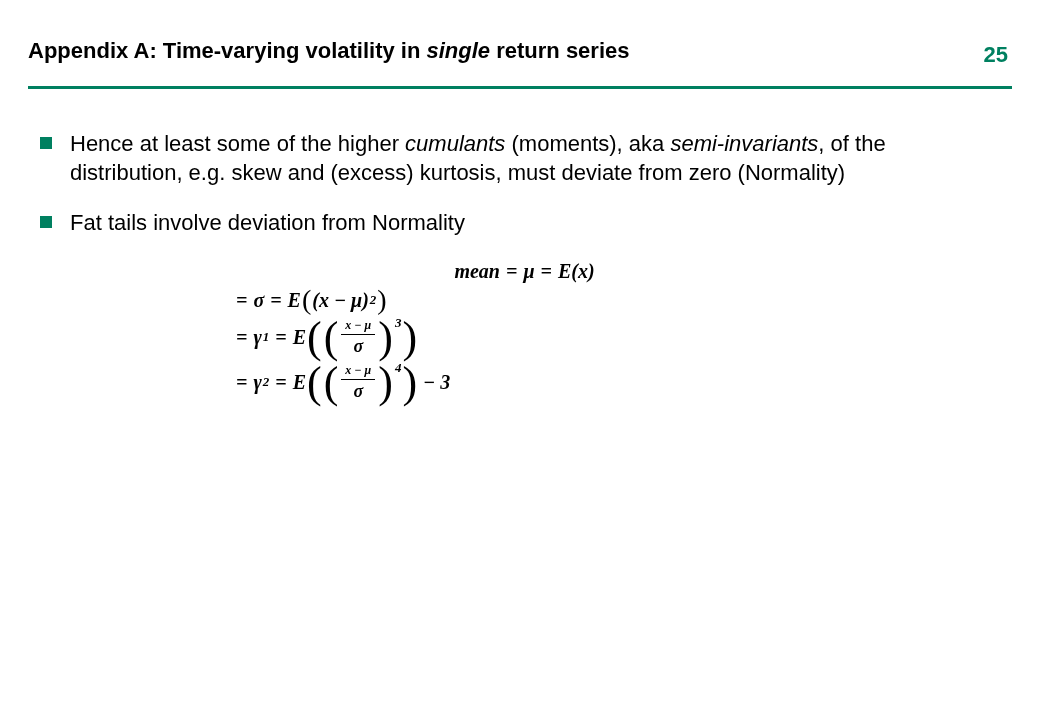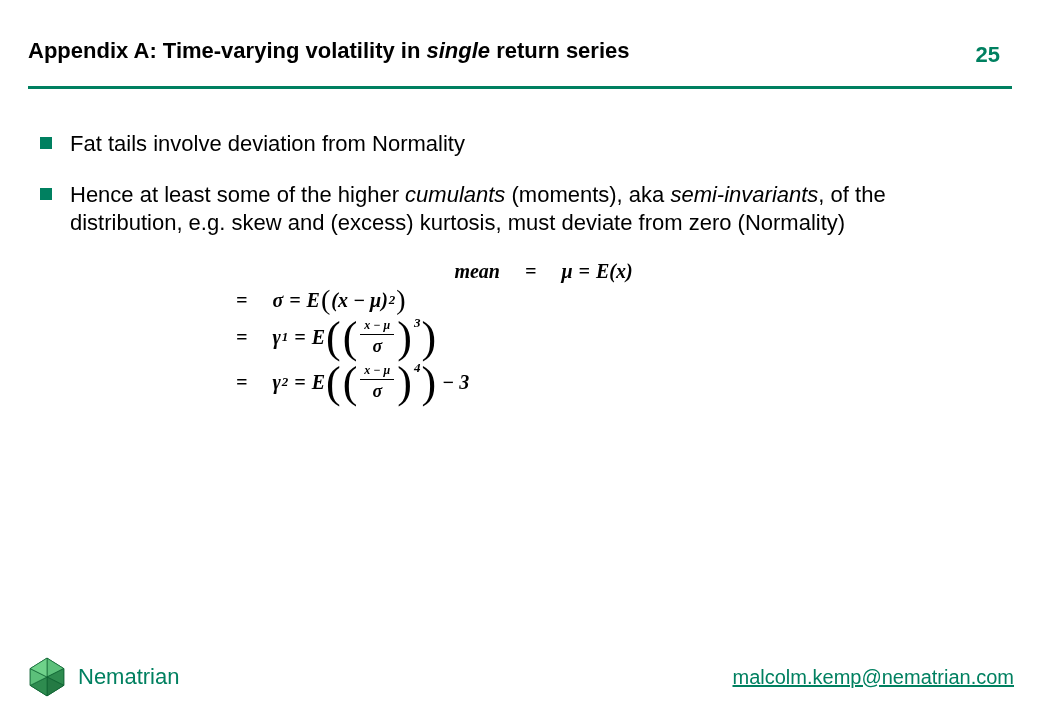--- a/index.html
+++ b/index.html
@@ -28,21 +28,21 @@
     font-size: 22px;
     font-weight: bold;
     color: #000000;
   }
   .title .italic {
     font-style: italic;
   }
   .page-number {
     position: absolute;
     top: 42px;
-    right: 40px;
+    right: 32px;
     font-size: 22px;
     font-weight: bold;
     color: #008060;
   }
   .title-underline {
     position: absolute;
     top: 86px;
     left: 28px;
     right: 28px;
     height: 0;
@@ -81,21 +81,20 @@
     width: 600px;
   }
   .formula-row {
     display: flex;
     align-items: center;
     margin: 6px 0;
     font-family: "Times New Roman", Times, serif;
     font-size: 20px;
     font-weight: bold;
     font-style: italic;
-    gap: 19px;
   }
   .formula-label {
     text-align: right;
     white-space: nowrap;
   }
   .formula-eq {
     padding: 0 6px;
   }
   .formula-expr {
     display: flex;
@@ -178,28 +177,28 @@
       <span>Appendix A: Time-varying volatility in </span><span class="italic">single</span><span> return series</span>
     </span>
   </div>
   <div class="page-number">25</div>
   <div class="title-underline"></div>
 
   <div class="body">
 
     <div class="bullet-row">
       <div class="bullet-square"></div>
-      <div class="bullet-text">Fat tails involve deviation from Normality</div>
+      <div class="bullet-text">
+        <span>Hence at least some of the higher </span><span class="ital">cumulants</span><span> (moments), aka </span><span class="ital">semi-invariants</span><span>, of the distribution, e.g. skew and (excess) kurtosis, must deviate from zero (Normality)</span>
+      </div>
     </div>
 
     <div class="bullet-row">
       <div class="bullet-square"></div>
-      <div class="bullet-text">
-        <span>Hence at least some of the higher </span><span class="ital">cumulants</span><span> (moments), aka </span><span class="ital">semi-invariants</span><span>, of the distribution, e.g. skew and (excess) kurtosis, must deviate from zero (Normality)</span>
-      </div>
+      <div class="bullet-text">Fat tails involve deviation from Normality</div>
     </div>
 
     <div class="formula-block">
 
       <div class="formula-row fr-mean">
         <span class="formula-label">mean</span>
         <span class="formula-eq">=</span>
         <span class="formula-expr">
           <span>μ</span>
           <span class="formula-eq">=</span>
@@ -255,29 +254,14 @@
           <span class="bigparen">)</span>
           &nbsp;<span>− 3</span>
         </span>
       </div>
 
     </div>
 
 
   </div>
 
-  <div class="footer">
-    <div class="footer-left">
-      <svg class="logo" viewBox="0 0 100 100">
-        <polygon points="50,5 90,30 90,70 50,95 10,70 10,30" fill="#3a9d5d" stroke="#0a5c2f" stroke-width="2"></polygon>
-        <polygon points="50,5 90,30 50,50" fill="#5cc07a" stroke="#0a5c2f" stroke-width="1.5"></polygon>
-        <polygon points="90,30 90,70 50,50" fill="#2e8b4f" stroke="#0a5c2f" stroke-width="1.5"></polygon>
-        <polygon points="90,70 50,95 50,50" fill="#247a44" stroke="#0a5c2f" stroke-width="1.5"></polygon>
-        <polygon points="50,95 10,70 50,50" fill="#2e8b4f" stroke="#0a5c2f" stroke-width="1.5"></polygon>
-        <polygon points="10,70 10,30 50,50" fill="#5cc07a" stroke="#0a5c2f" stroke-width="1.5"></polygon>
-        <polygon points="10,30 50,5 50,50" fill="#6fd28a" stroke="#0a5c2f" stroke-width="1.5"></polygon>
-      </svg>
-      <span class="brand">Nematrian</span>
-    </div>
-    <a class="email">malcolm.kemp@nematrian.com</a>
-  </div>
 
 </div>
 
 </body></html>

